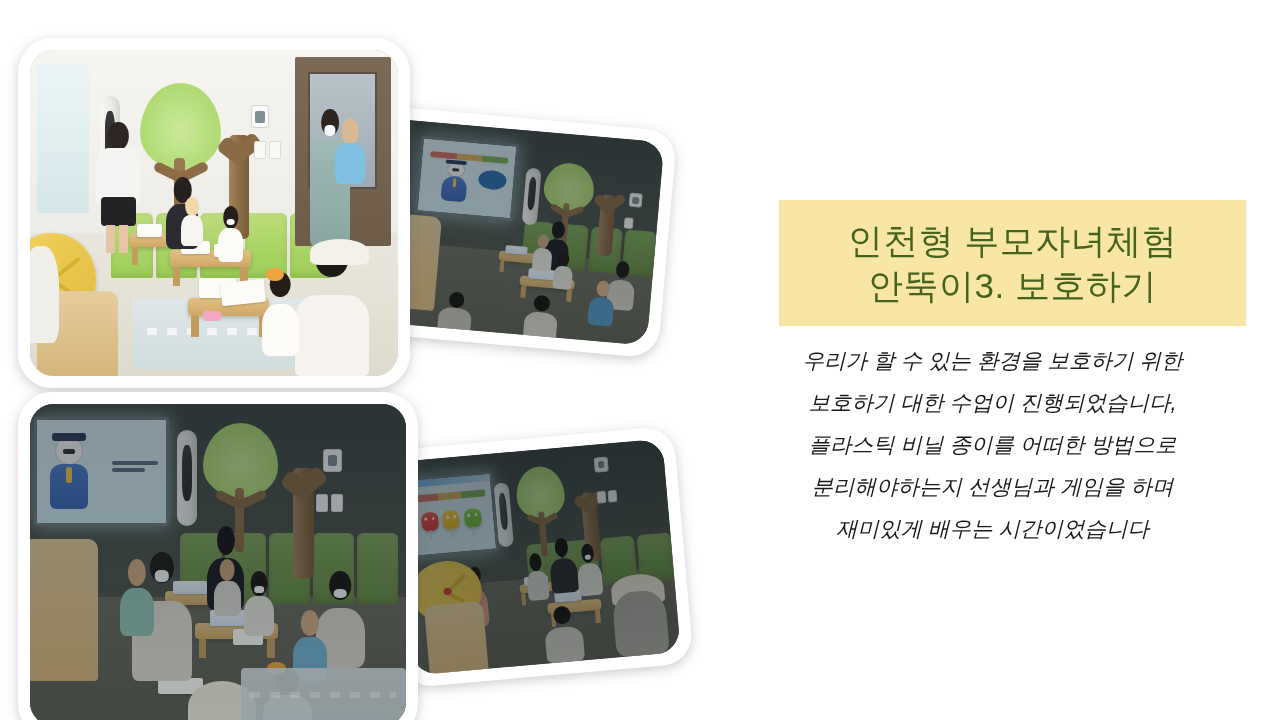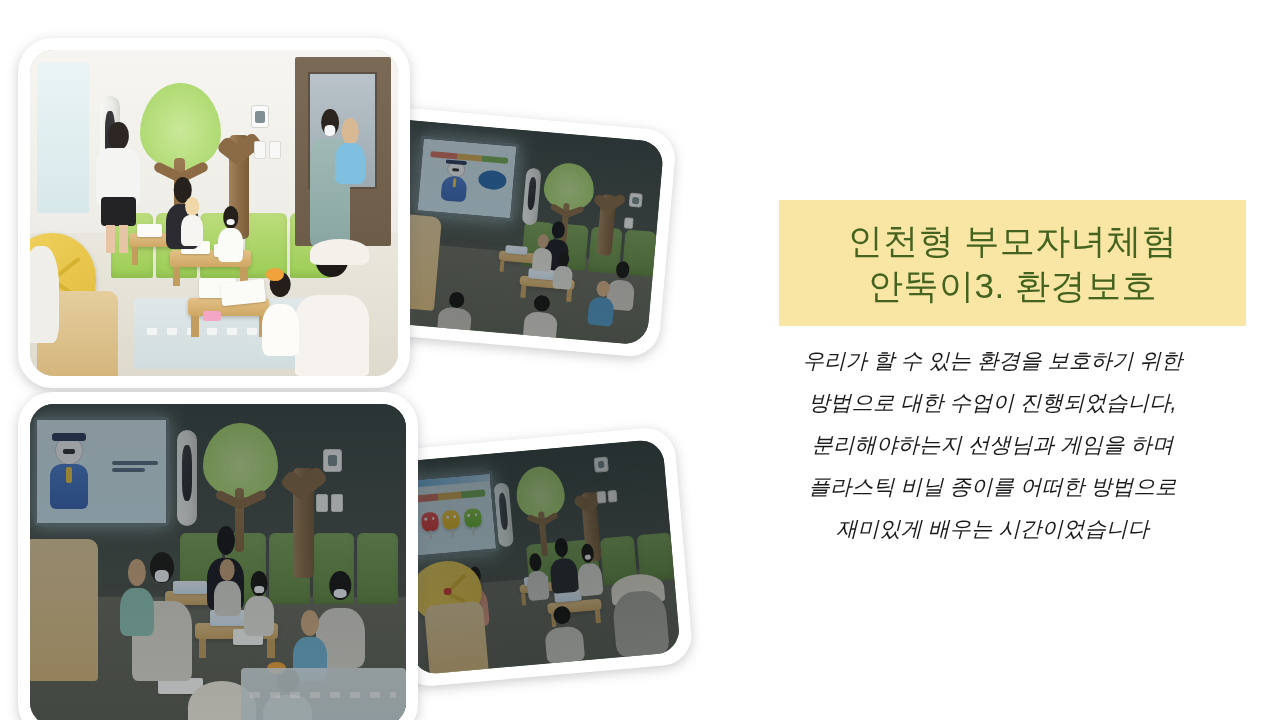--- a/index.html
+++ b/index.html
@@ -753,26 +753,26 @@
         </div>
       </div>
     </div>
 
   </div>
 
   <div class="text-column">
 
     <div id="title-banner">
       <div class="tline">인천형 부모자녀체험</div>
-      <div class="tline">안뚝이3. 환경보호</div>
+      <div class="tline">안뚝이3. 보호하기</div>
     </div>
 
     <div id="body-text">
       <div class="bline">우리가 할 수 있는 환경을 보호하기 위한</div>
-      <div class="bline">방법으로 대한 수업이 진행되었습니다,</div>
+      <div class="bline">보호하기 대한 수업이 진행되었습니다,</div>
+      <div class="bline">플라스틱 비닐 종이를 어떠한 방법으로</div>
       <div class="bline">분리해야하는지 선생님과 게임을 하며</div>
-      <div class="bline">플라스틱 비닐 종이를 어떠한 방법으로</div>
       <div class="bline">재미있게 배우는 시간이었습니다</div>
     </div>
 
   </div>
 
 </div>
 
 </body></html>

